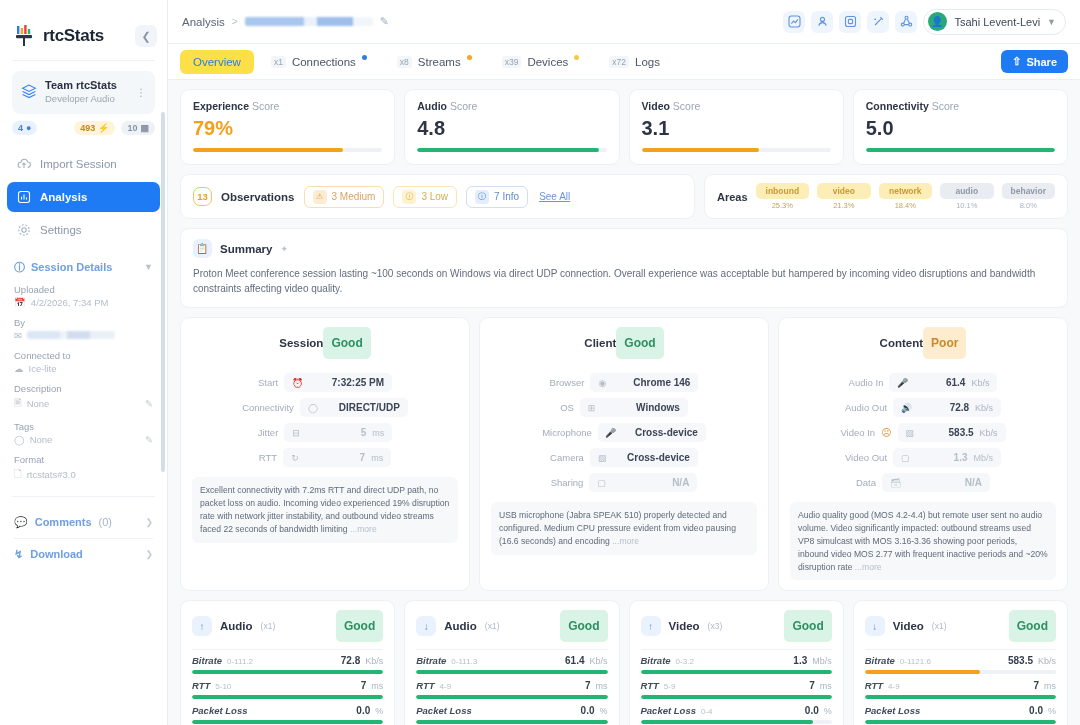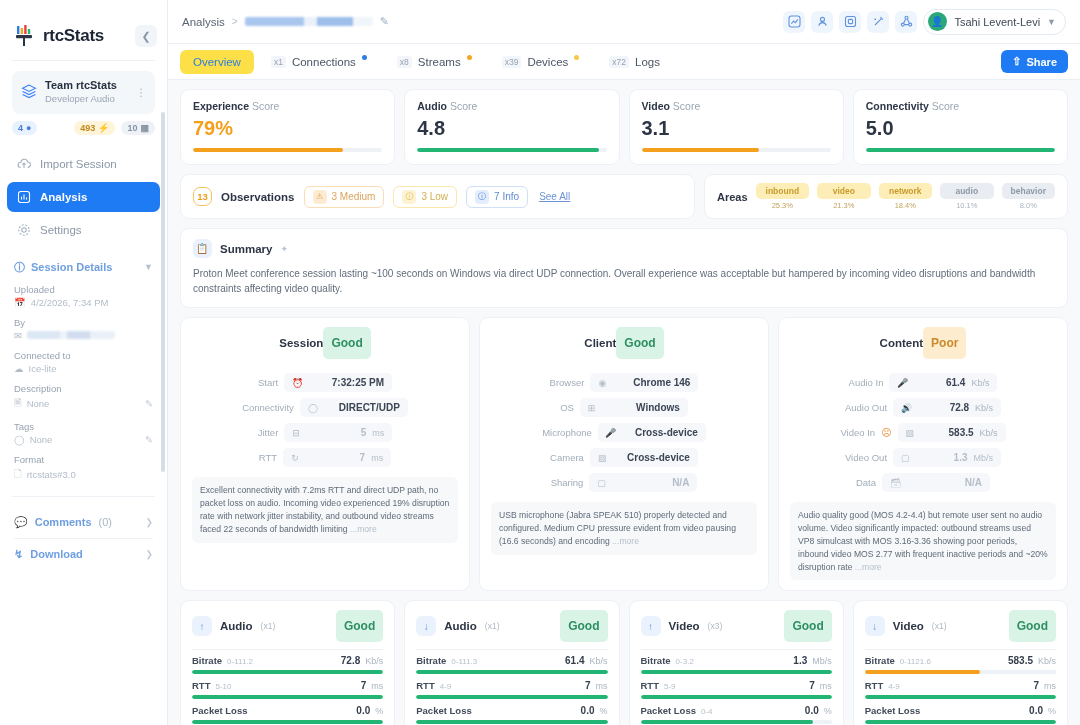--- a/index.html
+++ b/index.html
@@ -218,21 +218,21 @@
   .mhead { display: flex; align-items: center; gap: 8px; margin-bottom: 7px; }
   .mico {
     width: 20px; height: 20px; border-radius: 6px; background: #eaf2fd; color: #5f93dd;
     display: flex; align-items: center; justify-content: center; font-size: 10px;
   }
   .mtitle { font-size: 11.5px; font-weight: 700; color: #2d3545; }
   .mcount { font-size: 8.5px; color: #aeb9c5; }
   .msep { height: 1px; background: #eef2f6; margin-bottom: 5px; }
   .mrow { margin-bottom: 6px; }
   .mline { display: flex; align-items: baseline; gap: 5px; margin-bottom: 4px; }
-  .mkey { font-size: 9.5px; color: #414b5a; font-weight: 600; }
+  .mkey { font-size: 9.5px; color: #414b5a; font-weight: 600; font-style: italic; }
   .mrange { font-size: 8px; color: #b6c0cb; }
   .mval { margin-left: auto; font-size: 10px; font-weight: 700; color: #333d4c; }
   .mbar { height: 4px; border-radius: 3px; background: #eef1f5; overflow: hidden; }
   .mbar > i { display: block; height: 100%; border-radius: 3px; }
 </style>
 </head>
 <body>
 
 <div class="app">
 

